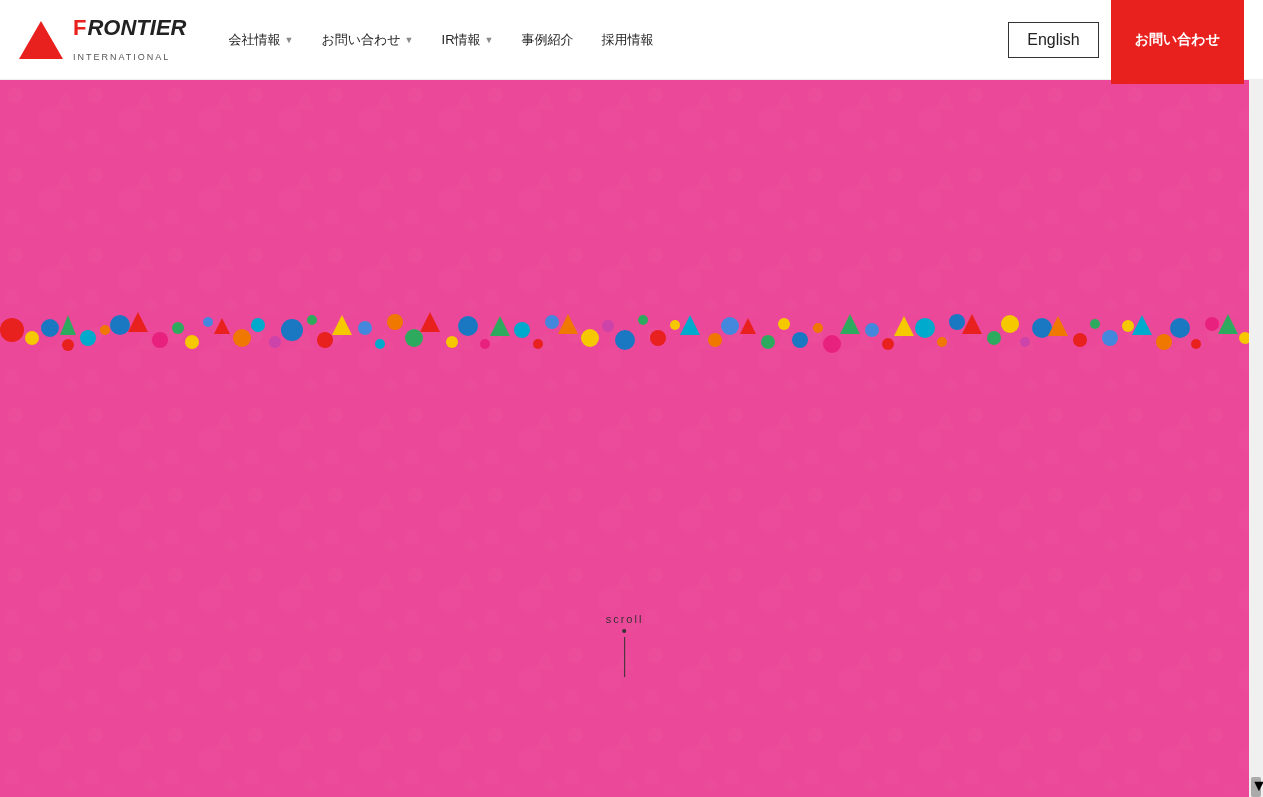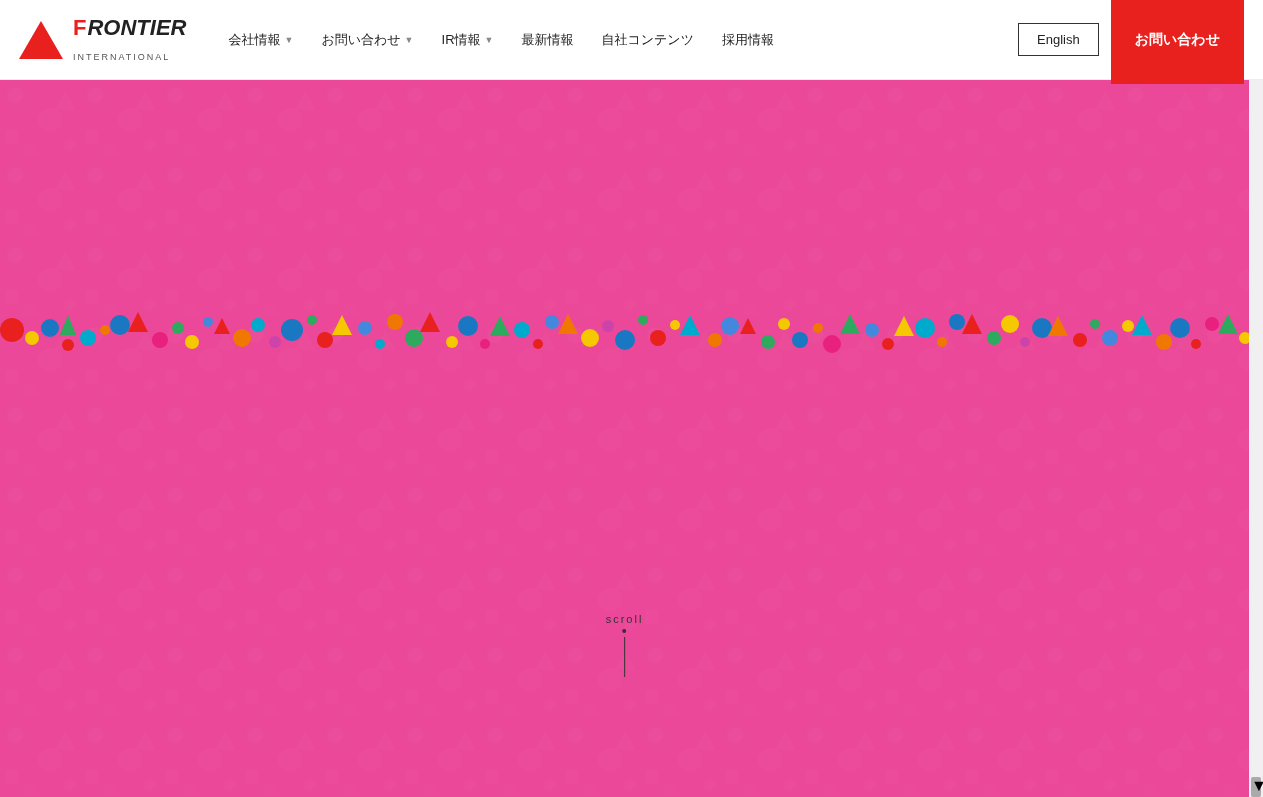--- a/index.html
+++ b/index.html
@@ -94,21 +94,21 @@
     .header-right {
       display: flex;
       align-items: center;
       gap: 0;
       margin-left: auto;
     }
 
     .english-btn {
       border: 1.5px solid #333;
       padding: 8px 18px;
-      font-size: 13px;
+      font-size: 16px;
       cursor: pointer;
       background: #fff;
       color: #222;
       margin-right: 0;
     }
 
     .contact-btn {
       background: #e8201e;
       color: #fff;
       padding: 0 24px;
@@ -246,24 +246,21 @@
     </a>
     <a class="nav-item" href="#">
       <span>お問い合わせ</span>
       <span class="chevron">▼</span>
     </a>
     <a class="nav-item" href="#">
       <span>IR情報</span>
       <span class="chevron">▼</span>
     </a>
     <a class="nav-item" href="#">
-      <span>最新情報</span>
-    </a>
-    <a class="nav-item" href="#">
-      <span>自社コンテンツ</span>
+      <span>事例紹介</span>
     </a>
     <a class="nav-item" href="#">
       <span>採用情報</span>
     </a>
   </nav>
 
   <div class="header-right">
     <button class="english-btn">English</button>
     <div class="contact-btn">お問い合わせ</div>
   </div>

